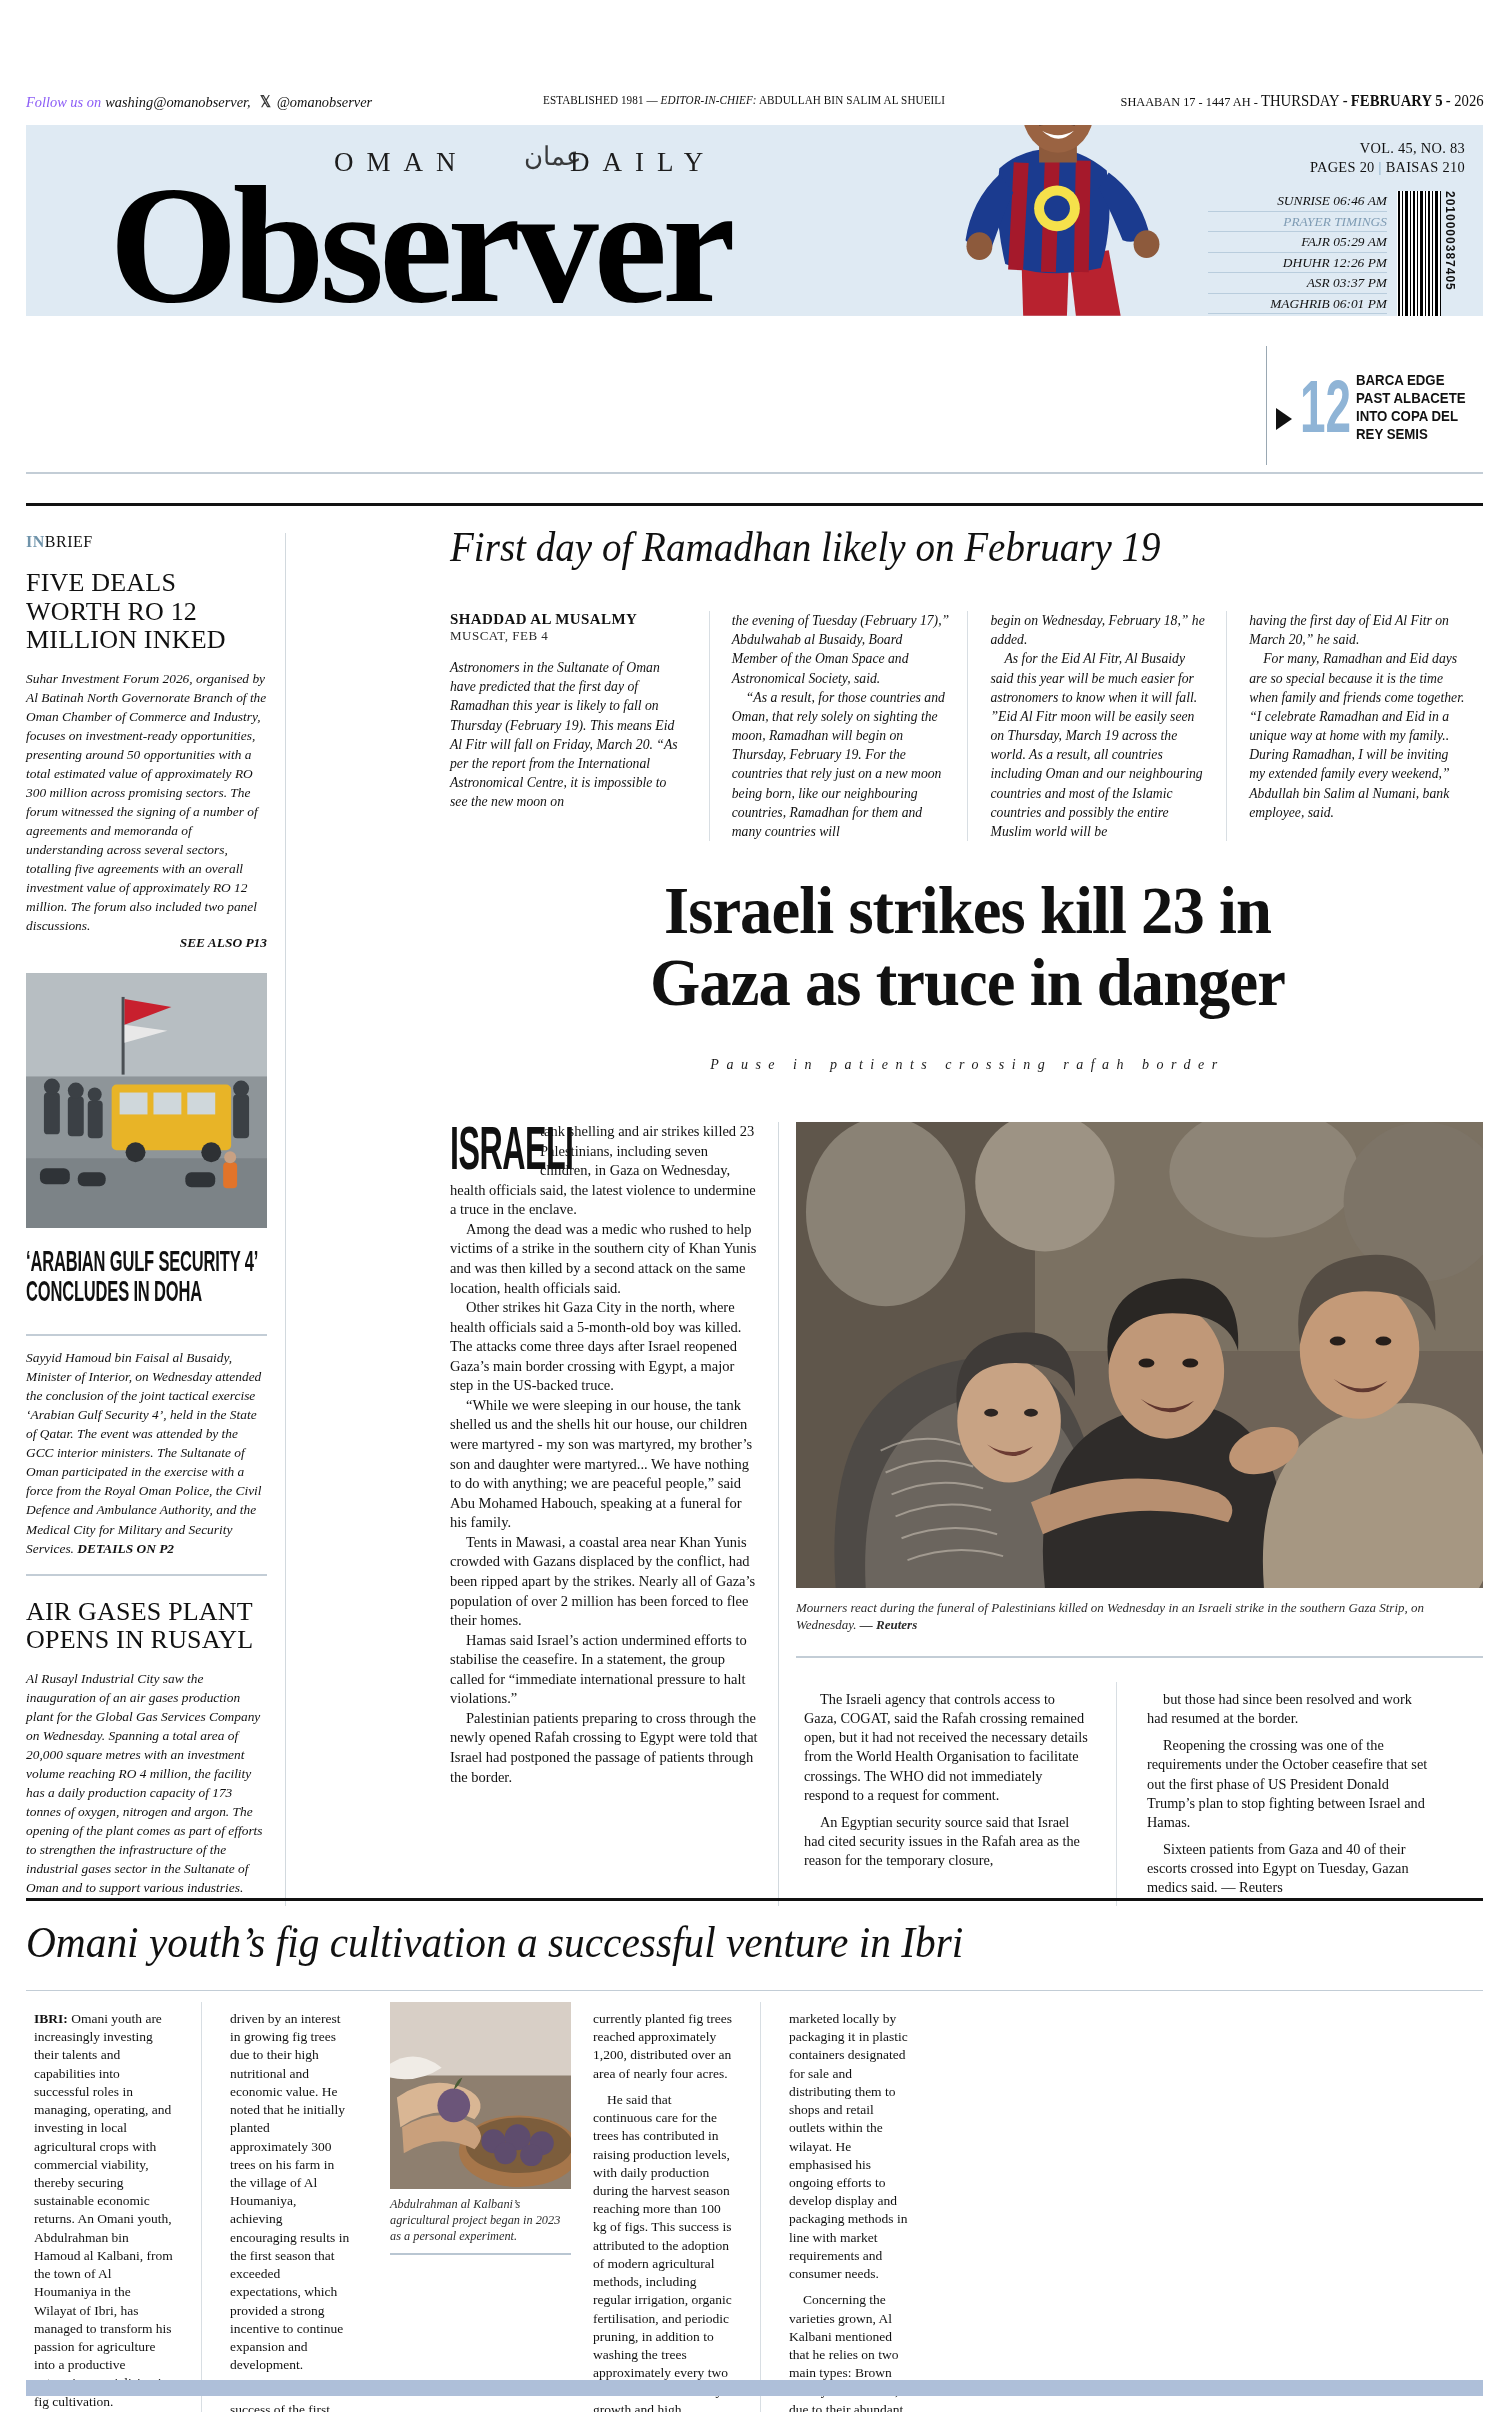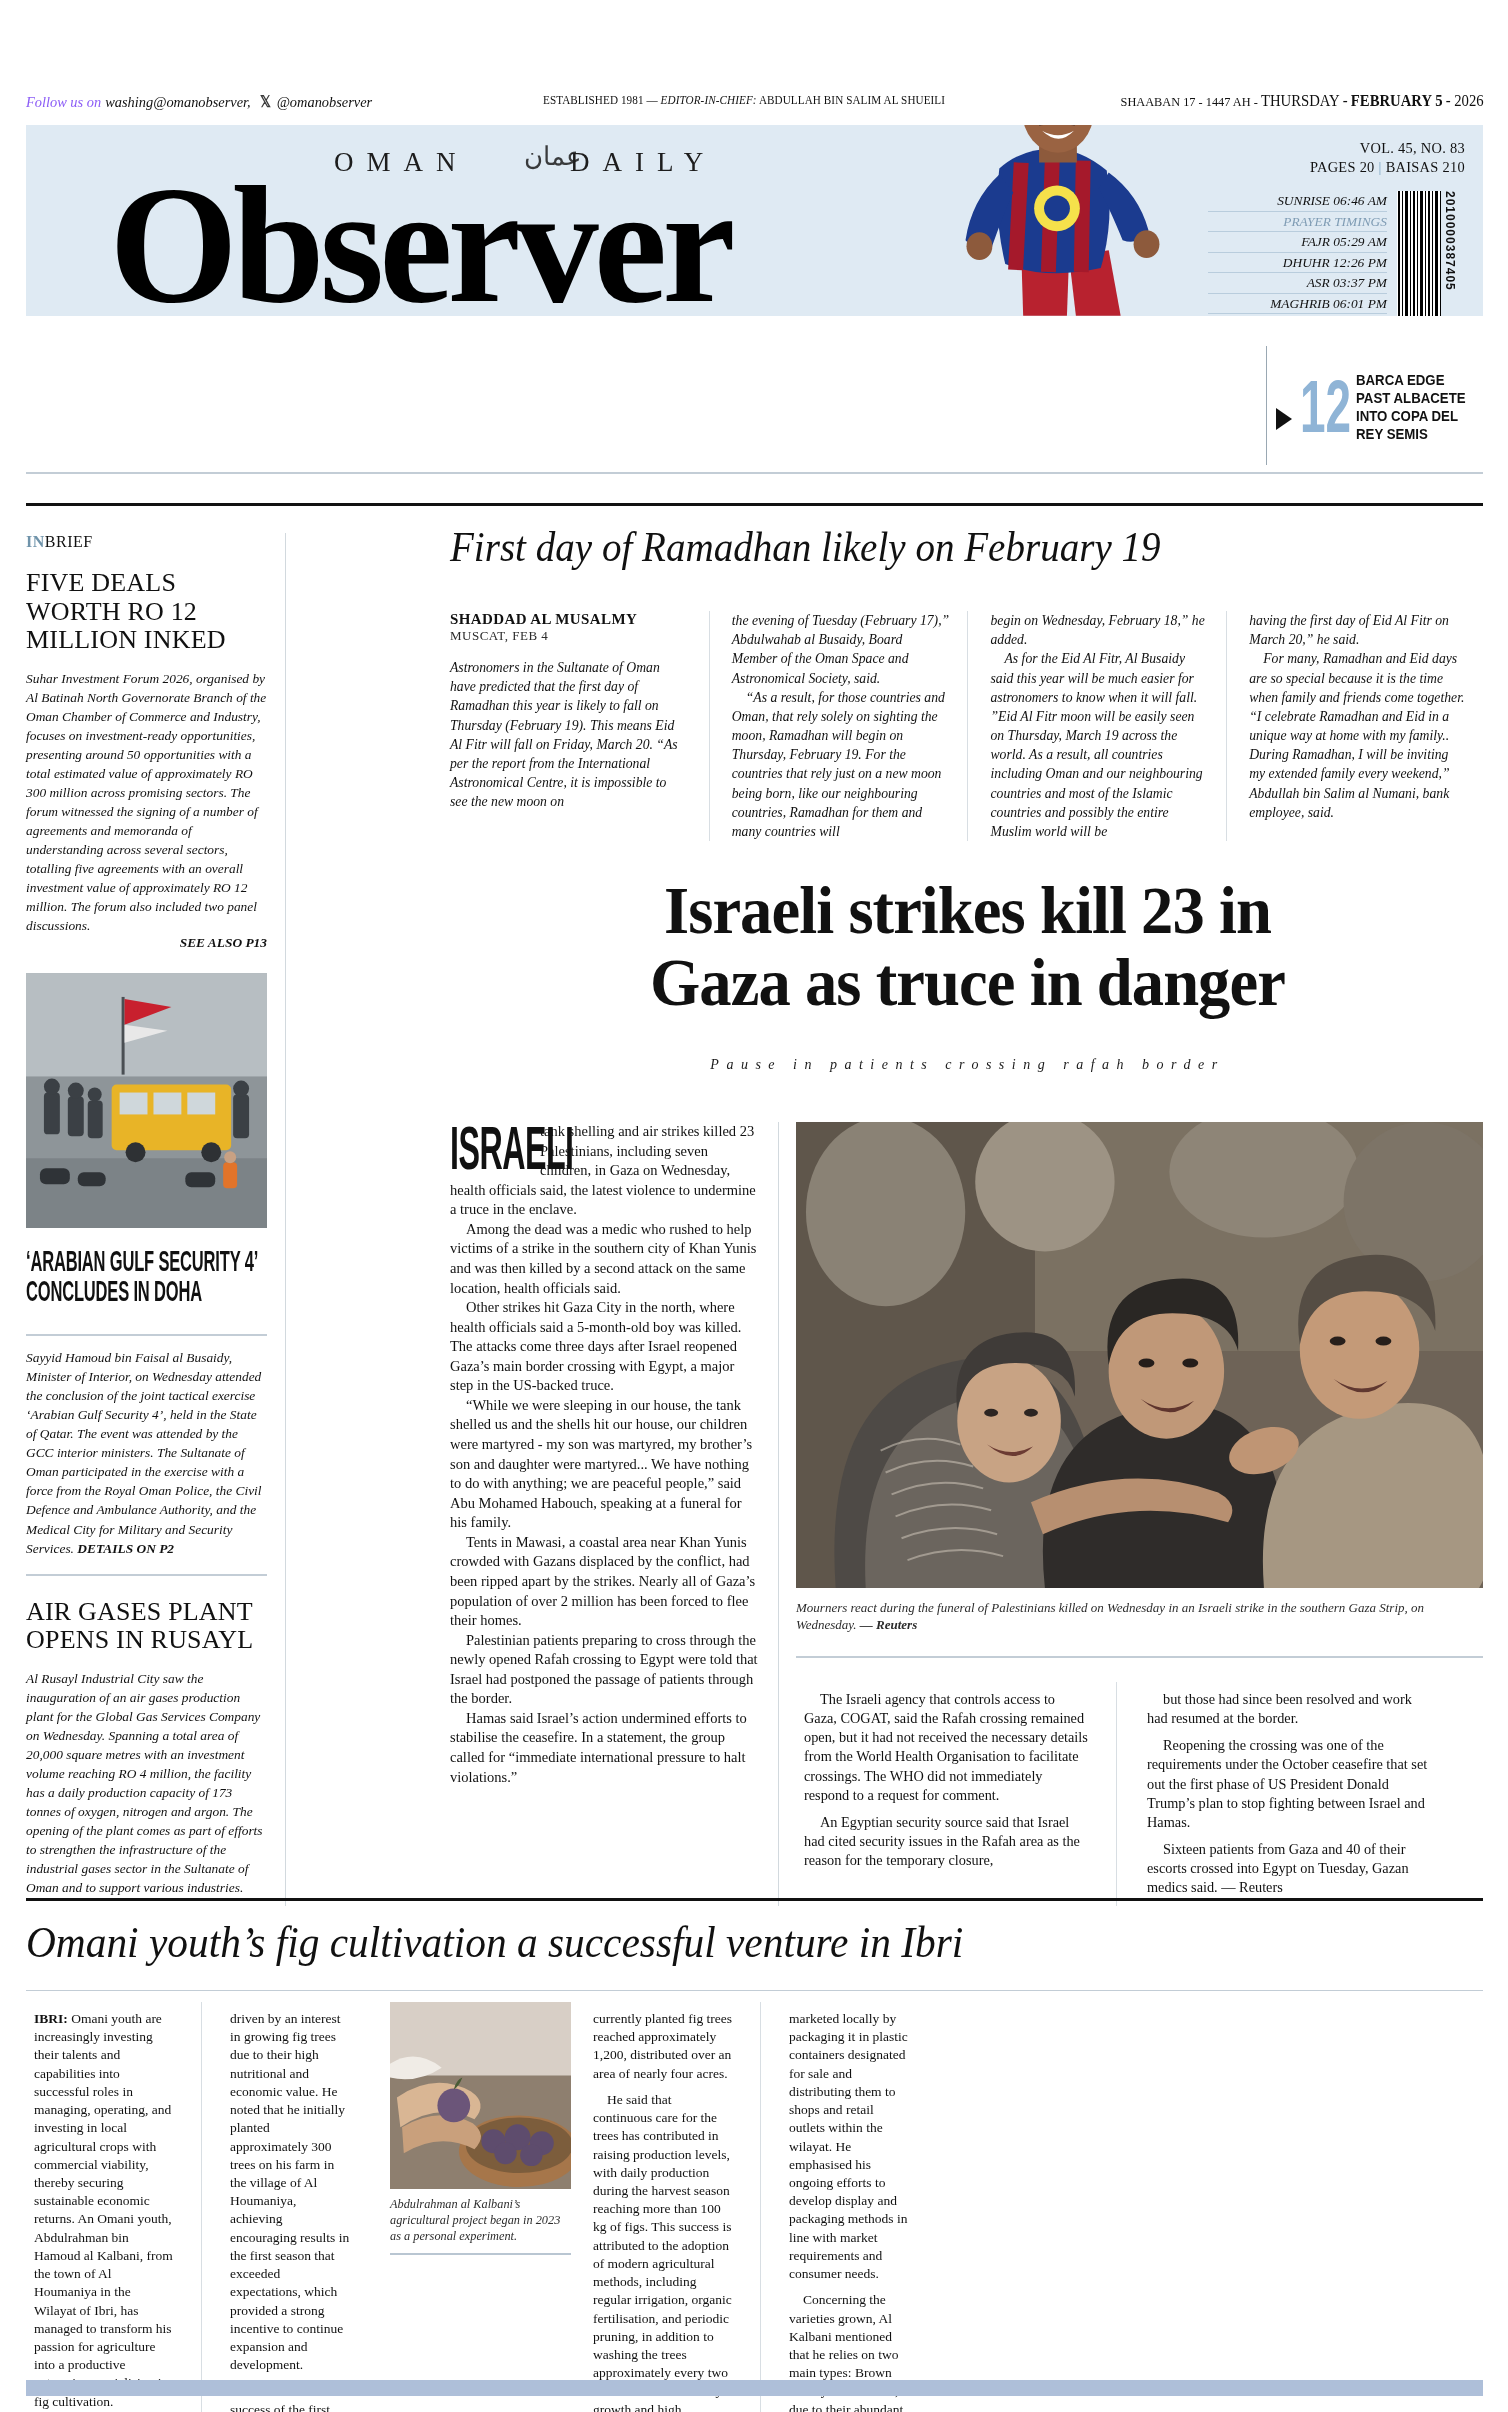--- a/index.html
+++ b/index.html
@@ -515,22 +515,22 @@
   </div>
   <div class="gaza-kicker">Pause in patients crossing rafah border</div>
 
   <div class="gaza-col1">
     <span class="dropcap">ISRAELI</span>
     <p class="first">tank shelling and air strikes killed 23 Palestinians, including seven children, in Gaza on Wednesday, health officials said, the latest violence to undermine a truce in the enclave.</p>
     <p>Among the dead was a medic who rushed to help victims of a strike in the southern city of Khan Yunis and was then killed by a second attack on the same location, health officials said.</p>
     <p>Other strikes hit Gaza City in the north, where health officials said a 5-month-old boy was killed. The attacks come three days after Israel reopened Gaza’s main border crossing with Egypt, a major step in the US-backed truce.</p>
     <p>“While we were sleeping in our house, the tank shelled us and the shells hit our house, our children were martyred - my son was martyred, my brother’s son and daughter were martyred... We have nothing to do with anything; we are peaceful people,” said Abu Mohamed Habouch, speaking at a funeral for his family.</p>
     <p>Tents in Mawasi, a coastal area near Khan Yunis crowded with Gazans displaced by the conflict, had been ripped apart by the strikes. Nearly all of Gaza’s population of over 2 million has been forced to flee their homes.</p>
+    <p>Hamas said Israel’s action undermined efforts to stabilise the ceasefire. In a statement, the group called for “immediate international pressure to halt violations.”</p>
     <p>Palestinian patients preparing to cross through the newly opened Rafah crossing to Egypt were told that Israel had postponed the passage of patients through the border.</p>
-    <p>Hamas said Israel’s action undermined efforts to stabilise the ceasefire. In a statement, the group called for “immediate international pressure to halt violations.”</p>
   </div>
 
   <div class="gaza-photo">
     <svg width="687" height="466" viewBox="0 0 690 468">
       <rect width="690" height="468" fill="#6e6357"></rect>
 
       <rect x="0" y="0" width="690" height="230" fill="#7b7162"></rect>
       <rect x="0" y="0" width="240" height="468" fill="#5f564b"></rect>
       <ellipse cx="90" cy="90" rx="80" ry="95" fill="#8a8275"></ellipse>
       <ellipse cx="250" cy="60" rx="70" ry="70" fill="#9d9384"></ellipse>

